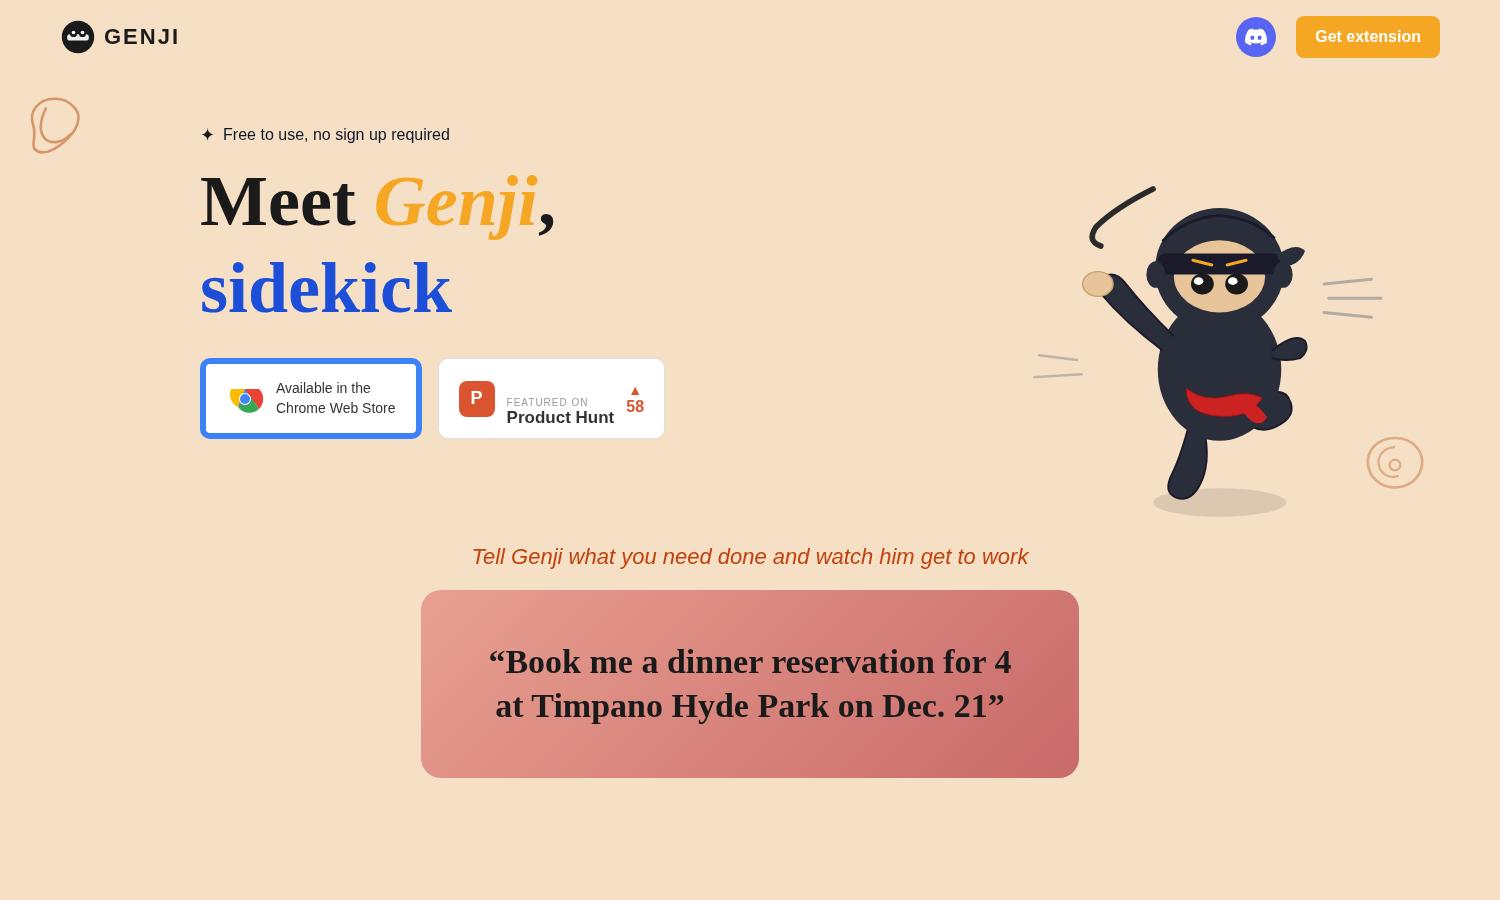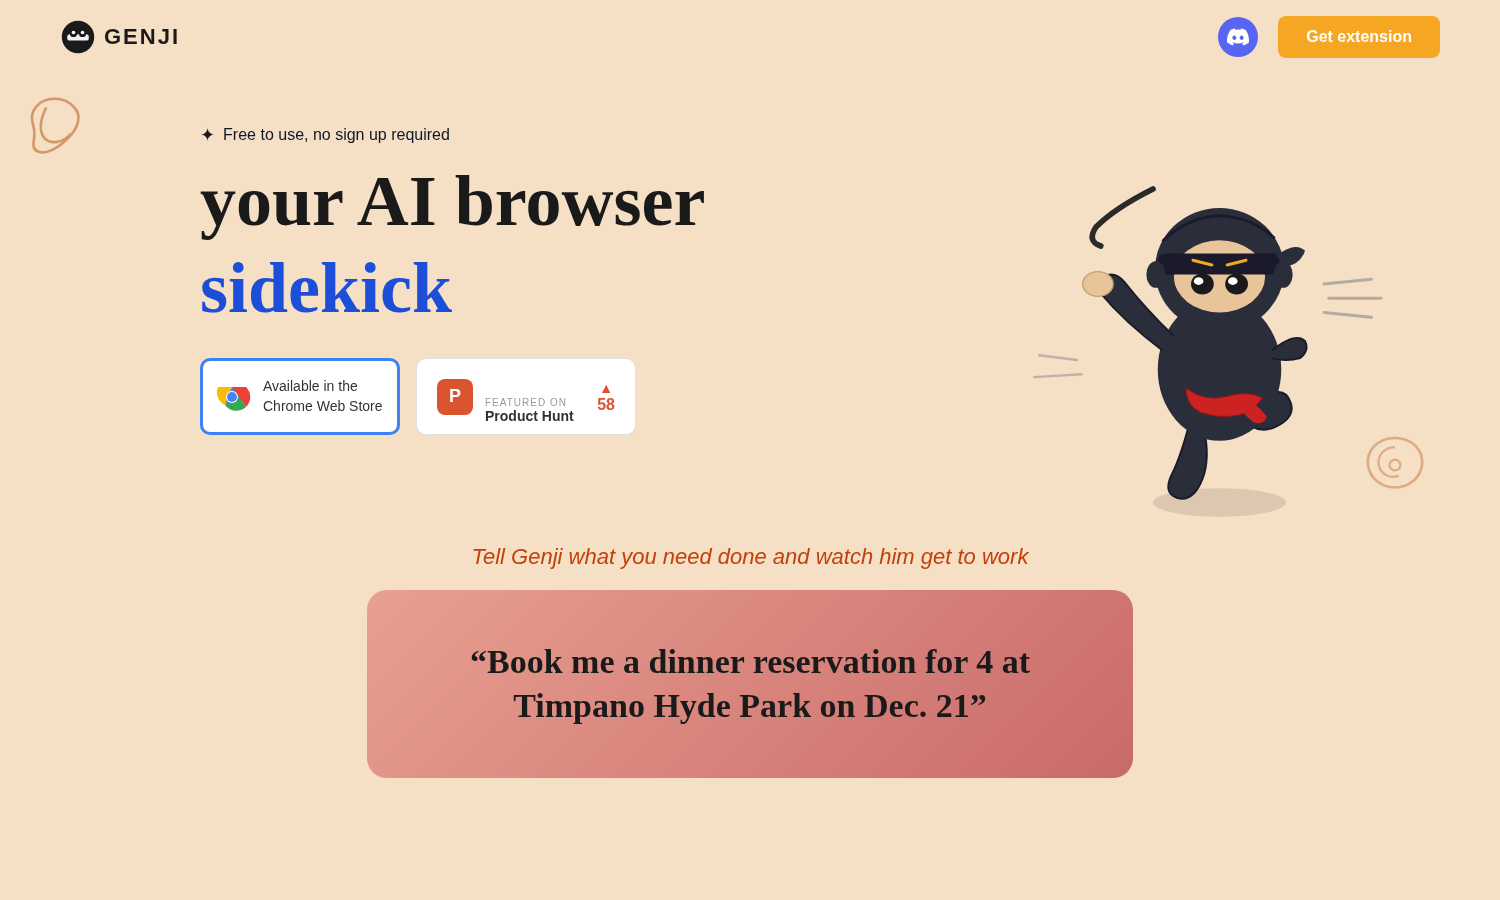--- a/index.html
+++ b/index.html
@@ -63,21 +63,21 @@
       display: flex;
       align-items: center;
       justify-content: center;
       cursor: pointer;
     }
     .get-extension-btn {
       background: #F5A623;
       color: white;
       border: none;
       border-radius: 8px;
-      padding: 12px 28px;
+      padding: 12px 19px;
       font-size: 16px;
       font-weight: 600;
       cursor: pointer;
     }
 
     
     .hero {
       display: flex;
       align-items: flex-start;
       padding: 40px 100px 0 200px;
@@ -134,23 +134,23 @@
       display: flex;
       gap: 16px;
       margin-top: 8px;
     }
     .chrome-badge {
       display: flex;
       align-items: center;
       gap: 12px;
       background: white;
       border-radius: 10px;
-      padding: 10px 10px;
+      padding: 10px 20px;
       cursor: pointer;
-      border: 3px solid #3b82f6;
+      border: 6px solid #3b82f6;
       min-width: 200px;
     }
     .chrome-icon {
       width: 38px;
       height: 38px;
     }
     .chrome-badge-text {
       font-size: 14px;
       color: #333;
       line-height: 1.4;
@@ -183,21 +183,21 @@
       flex-direction: column;
       margin-top: 28px;
     }
     .ph-featured {
       font-size: 10px;
       color: #999;
       letter-spacing: 1px;
       text-transform: uppercase;
     }
     .ph-name {
-      font-size: 14px;
+      font-size: 17px;
       font-weight: 700;
       color: #333;
     }
     .ph-votes {
       display: flex;
       flex-direction: column;
       align-items: center;
       margin-left: auto;
       color: #da552f;
     }
@@ -241,21 +241,21 @@
       font-size: 22px;
       color: #c2410c;
       font-style: italic;
       margin-top: 30px;
       padding: 0 100px;
     }
 
     
     .demo-card {
       margin: 20px auto 16px;
-      width: 766px;
+      width: 658px;
       background: linear-gradient(135deg, #e8a090 0%, #c96a6a 100%);
       border-radius: 20px;
       padding: 50px 60px;
       text-align: center;
     }
     .demo-card-text {
       font-size: 34px;
       font-weight: 900;
       color: #1a1a1a;
       font-family: 'Georgia', serif;
@@ -307,21 +307,23 @@
   </div>
 </nav>
 
 <div class="hero">
   <div class="hero-content">
     <div class="free-badge">
       <span class="free-badge-star">✦</span>
       <span class="free-badge-text">Free to use, no sign up required</span>
     </div>
 
-    <div class="hero-subtitle">your AI browser</div>
+    <div class="hero-title">
+      <span>Meet </span><span class="genji" style="color:#F5A623; font-style:italic;">Genji</span><span>,</span>
+    </div>
     <div class="hero-subtitle2">sidekick</div>
 
     <div class="badge-row">
 
       <div class="chrome-badge">
         <svg class="chrome-icon" viewBox="0 0 38 38" xmlns="http://www.w3.org/2000/svg">
           <circle cx="19" cy="19" r="18" fill="white"></circle>
 
           <circle cx="19" cy="19" r="10" fill="#4285F4"></circle>
           <path d="M19 9 L33 9 A14 14 0 0 1 33 29 Z" fill="#EA4335"></path>

